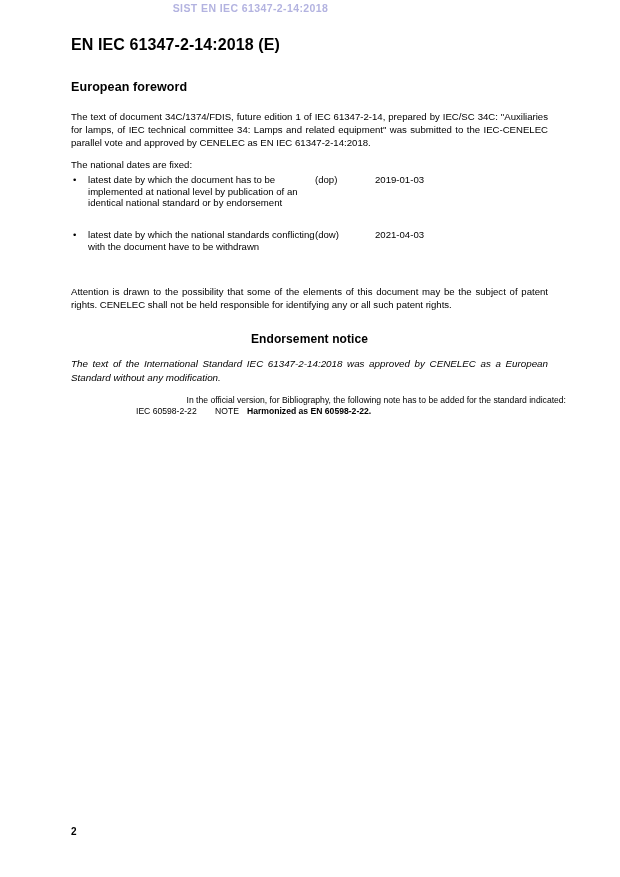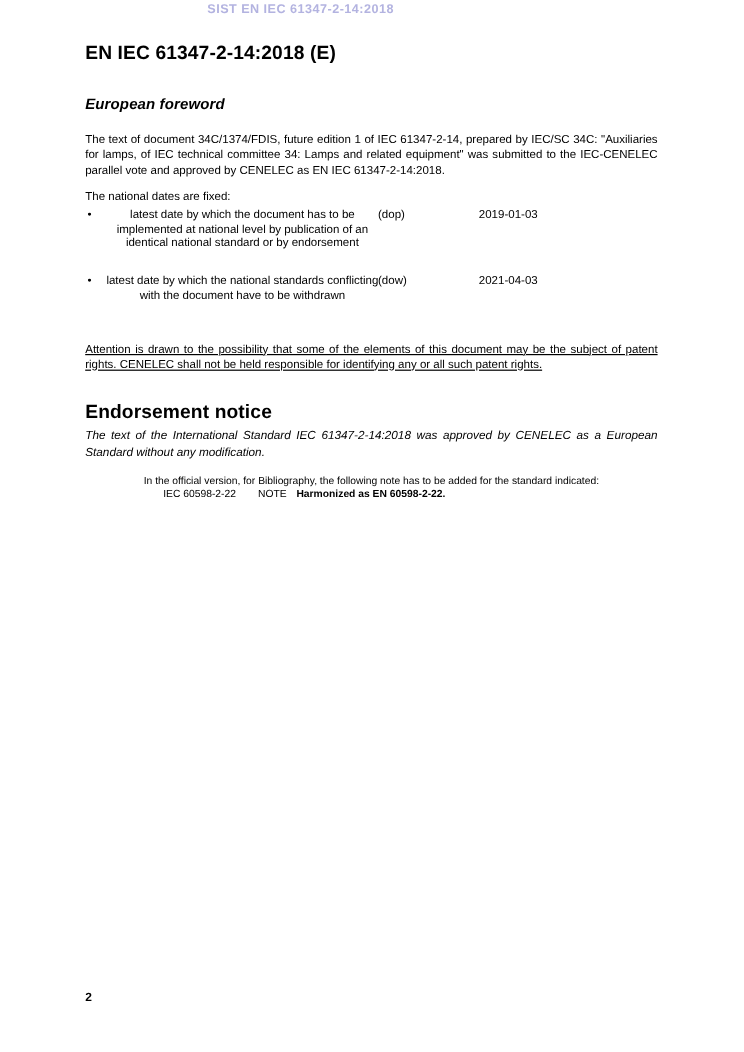--- a/index.html
+++ b/index.html
@@ -53,35 +53,34 @@
     letter-spacing: 0.1px;
   }
 
   .h-foreword {
     position: absolute;
     left: 0;
     top: 72px;
     font-size: 12.5px;
     font-weight: bold;
     letter-spacing: 0.1px;
-    font-style: italic;
   }
 
   .para {
     position: absolute;
     left: 0;
     width: 477px;
     font-size: 9.6px;
     line-height: 13.2px;
     text-align: justify;
   }
 
   .p-intro    { top: 100px; }
   .p-dates    { top: 148px; text-align: left; }
-  .p-patent   { top: 275px; text-decoration: underline; }
+  .p-patent   { top: 275px; }
 
   
   .bullet-row {
     position: absolute;
     left: 0;
     width: 477px;
     font-size: 9.6px;
     line-height: 11.6px;
   }
   .b1 { top: 174px; }
@@ -93,65 +92,65 @@
     top: 0;
     width: 10px;
     font-size: 9.6px;
     line-height: 11.6px;
   }
   .bullet-text {
     position: absolute;
     left: 17px;
     top: 0;
     width: 228px;
+  }
+  .bullet-code {
+    position: absolute;
+    left: 244px;
+    top: 0;
+    width: 60px;
+  }
+  .bullet-date {
+    position: absolute;
+    left: 304px;
+    top: 0;
+    width: 110px;
+  }
+
+  
+  .h-endorsement {
+    position: absolute;
+    left: 0;
+    top: 322px;
+    width: 477px;
     text-align: center;
-  }
-  .bullet-code {
-    position: absolute;
-    left: 244px;
-    top: 0;
-    width: 60px;
-  }
-  .bullet-date {
-    position: absolute;
-    left: 328px;
-    top: 0;
-    width: 110px;
-  }
-
-  
-  .h-endorsement {
-    position: absolute;
-    left: 0;
-    top: 322px;
-    width: 477px;
-    font-size: 16px;
+    font-size: 12px;
     font-weight: bold;
     letter-spacing: 0.1px;
   }
 
   .p-endorse {
     position: absolute;
     left: 0;
     top: 347px;
     width: 477px;
     font-size: 9.8px;
     line-height: 14px;
     text-align: justify;
     font-style: italic;
   }
 
   .p-biblio {
     position: absolute;
-    left: 0;
+    left: 18px;
     top: 385px;
     width: 477px;
     font-size: 8.6px;
     line-height: 12px;
-    text-align: center;
+    text-align: right;
   }
 
   .note-row {
     position: absolute;
     top: 405px;
     left: 0;
     width: 477px;
     font-size: 8.6px;
     line-height: 12px;
     white-space: nowrap;

